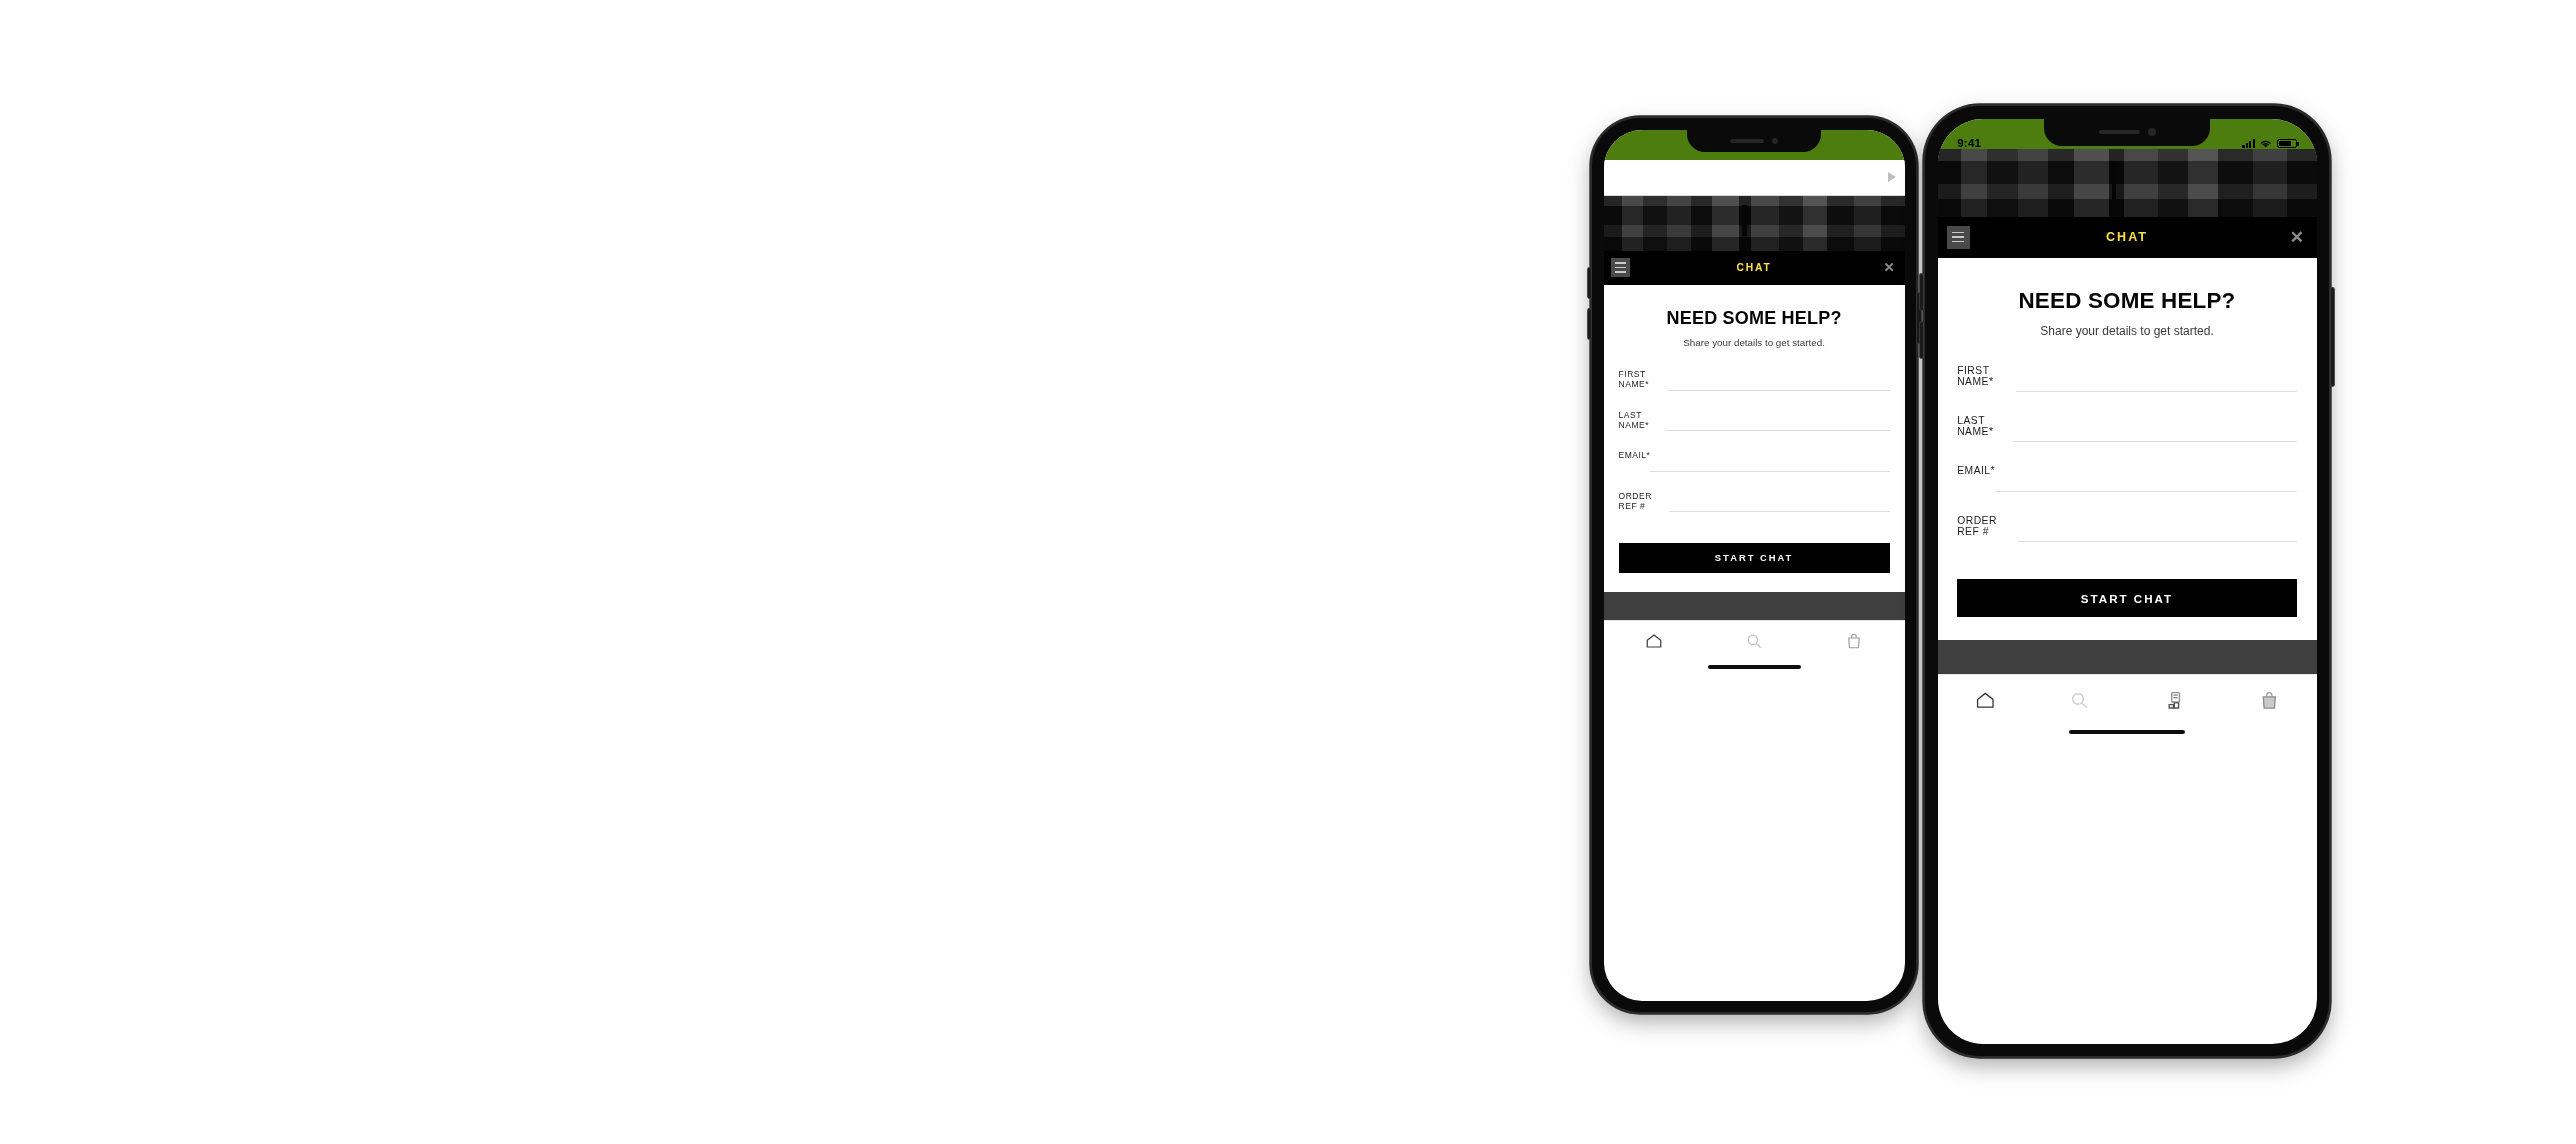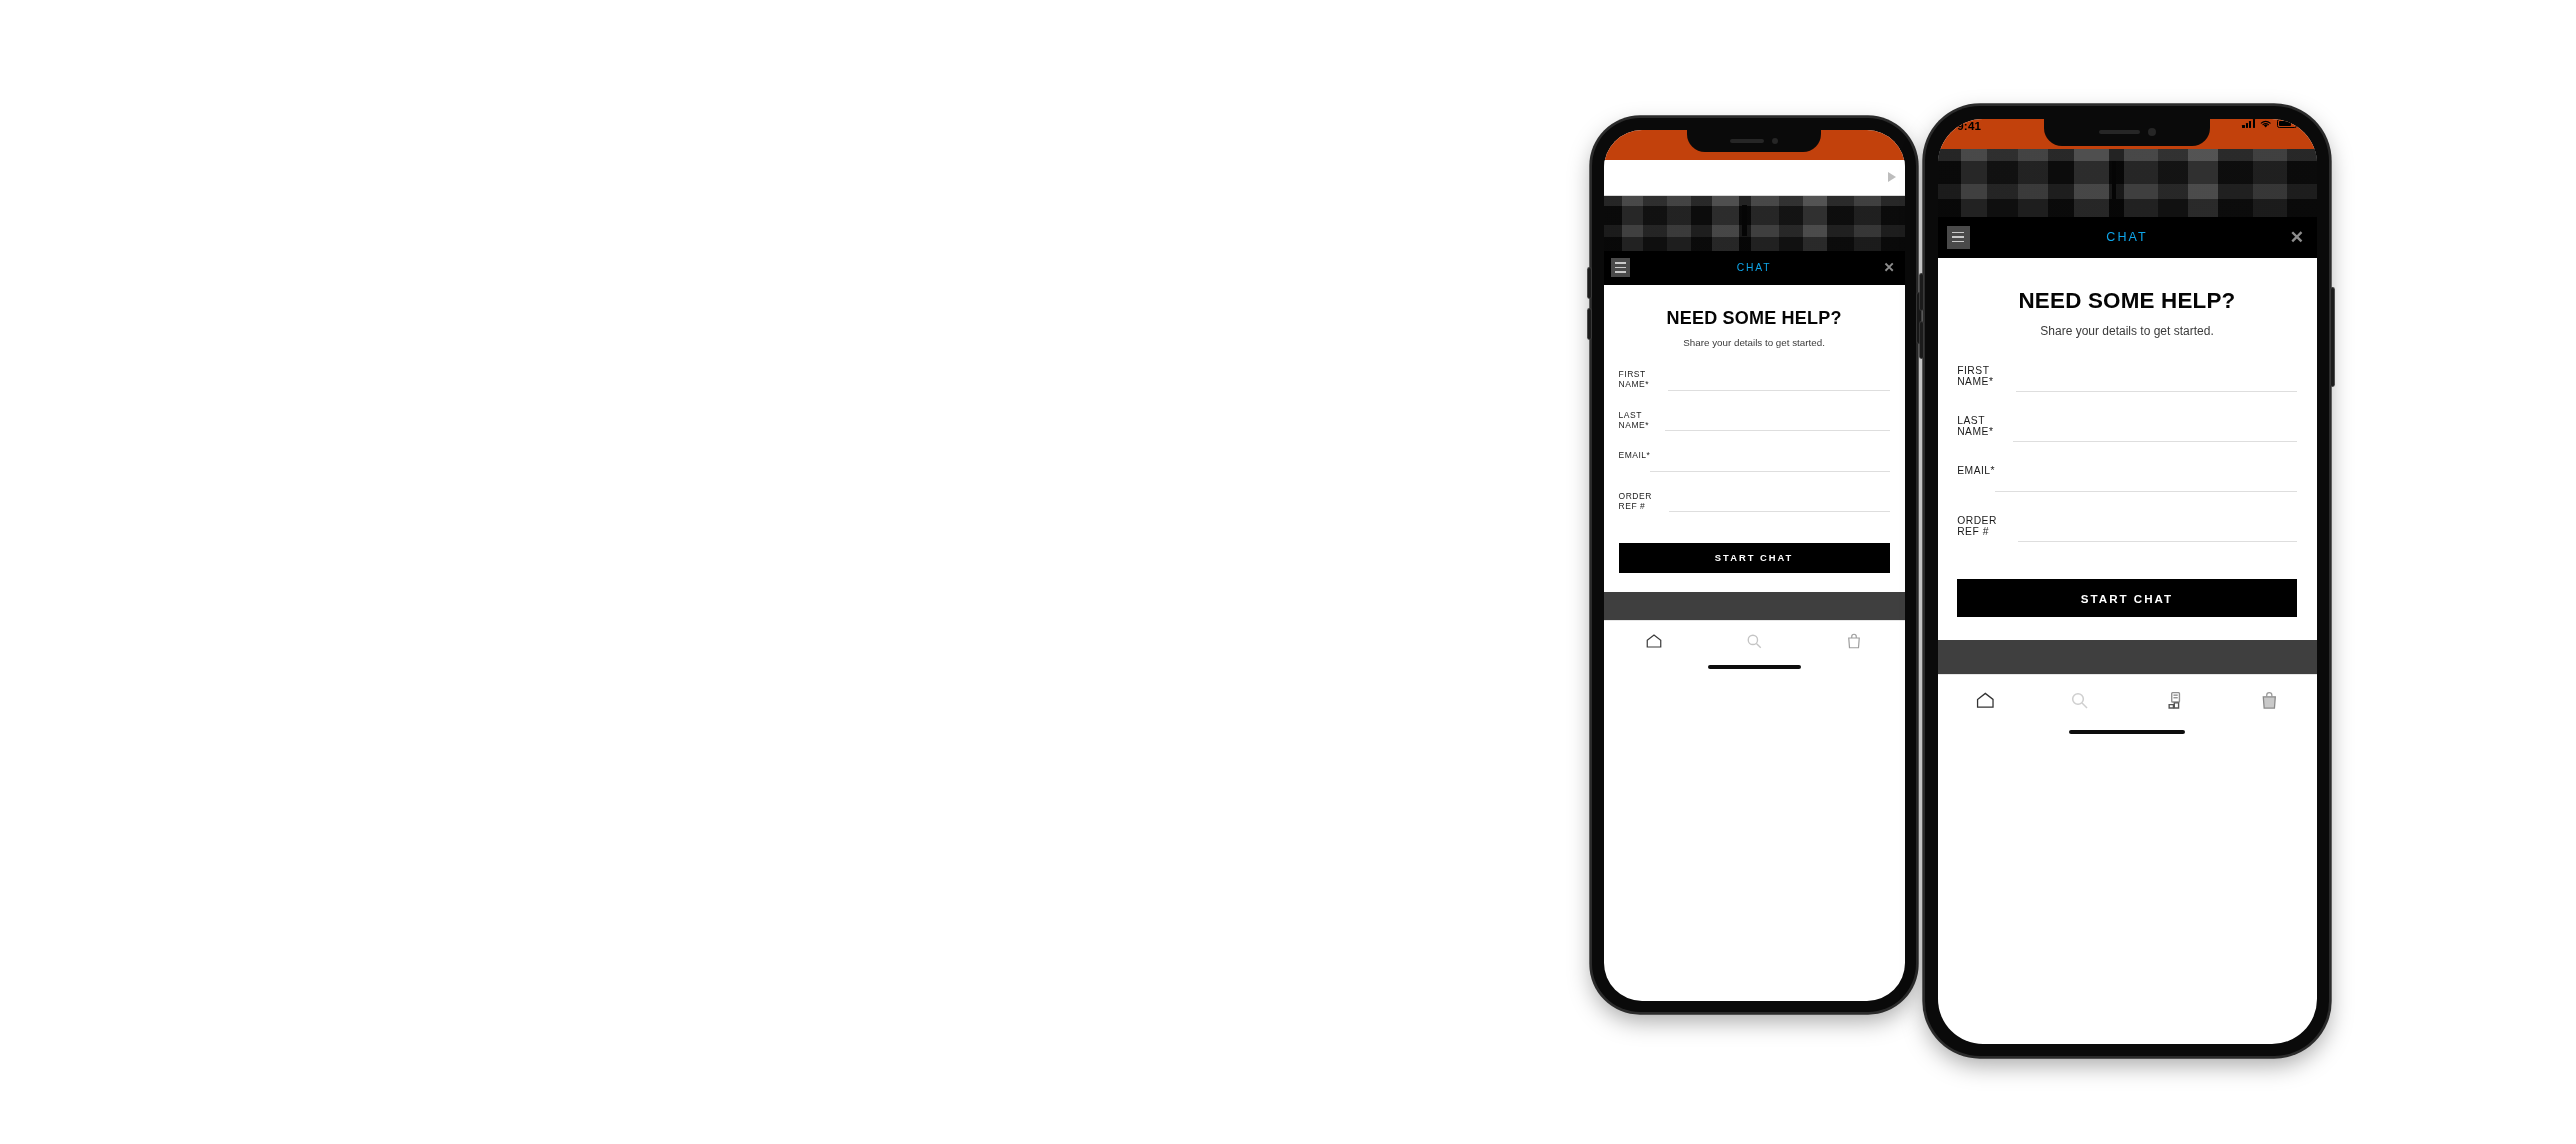--- a/index.html
+++ b/index.html
@@ -105,23 +105,23 @@
   .notch .cam {
     width: 8px; height: 8px;
     border-radius: 50%;
     background: #262626;
   }
 
   
   .status-bar {
     position: relative;
     height: 30px;
-    background: #c2410c;
-    display: flex;
-    align-items: flex-start;
+    background: #4d7c0f;
+    display: flex;
+    align-items: flex-end;
     justify-content: space-between;
     padding: 0 19.7px;
     z-index: 30;
   }
   .status-time {
     font-size: 11.6px;
     font-weight: bold;
     color: #000;
     letter-spacing: 0.2px;
   }
@@ -192,22 +192,22 @@
 
   
   .chat-header {
     position: relative;
     background: #000000;
     display: flex;
     align-items: center;
     justify-content: center;
   }
   .chat-title {
-    color: #0ea5e9;
-    font-weight: normal;
+    color: #fde047;
+    font-weight: bold;
     letter-spacing: 2.1px;
   }
   .hamburger {
     position: absolute;
     left: 9px;
     background: #4a4a4a;
     display: flex;
     flex-direction: column;
     align-items: center;
     justify-content: center;

